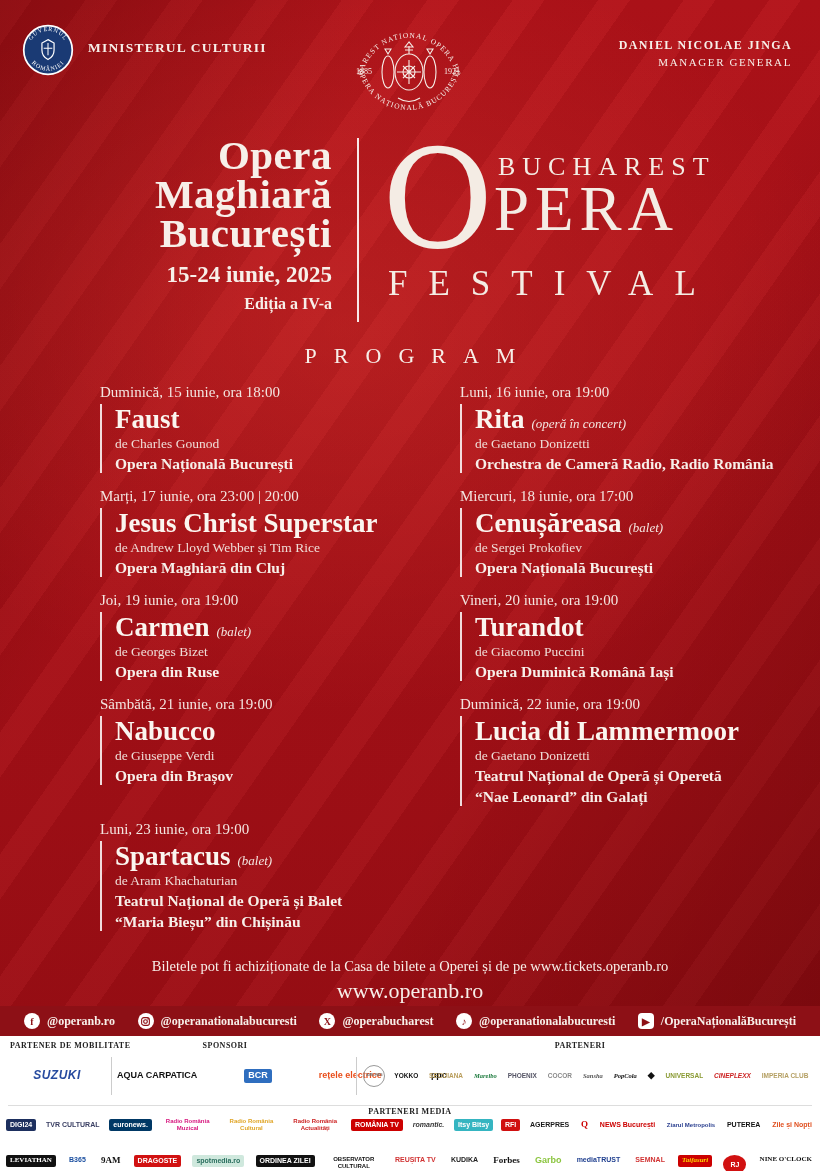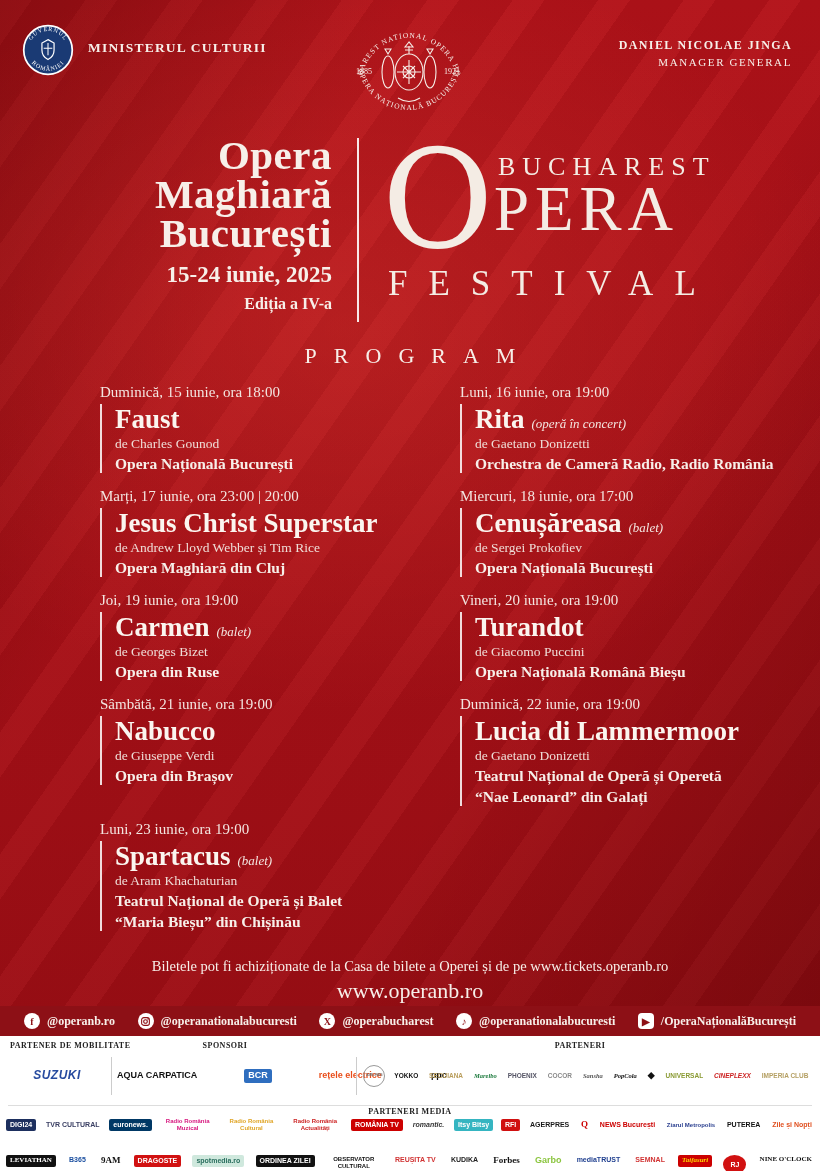--- a/index.html
+++ b/index.html
@@ -197,21 +197,21 @@
         <div class="ev-composer">de Georges Bizet</div>
         <div class="ev-company">Opera din Ruse</div>
 
       </div>
     </div>
     <div class="event">
       <div class="ev-date">Vineri, 20 iunie, ora 19:00</div>
       <div class="ev-body">
         <div><span class="ev-title">Turandot</span><span class="ev-tag"></span></div>
         <div class="ev-composer">de Giacomo Puccini</div>
-        <div class="ev-company">Opera Națională Română Bieșu</div>
+        <div class="ev-company">Opera Duminică Română Iași</div>
 
       </div>
     </div>
     <div class="event">
       <div class="ev-date">Sâmbătă, 21 iunie, ora 19:00</div>
       <div class="ev-body">
         <div><span class="ev-title">Nabucco</span><span class="ev-tag"></span></div>
         <div class="ev-composer">de Giuseppe Verdi</div>
         <div class="ev-company">Opera din Brașov</div>
 

